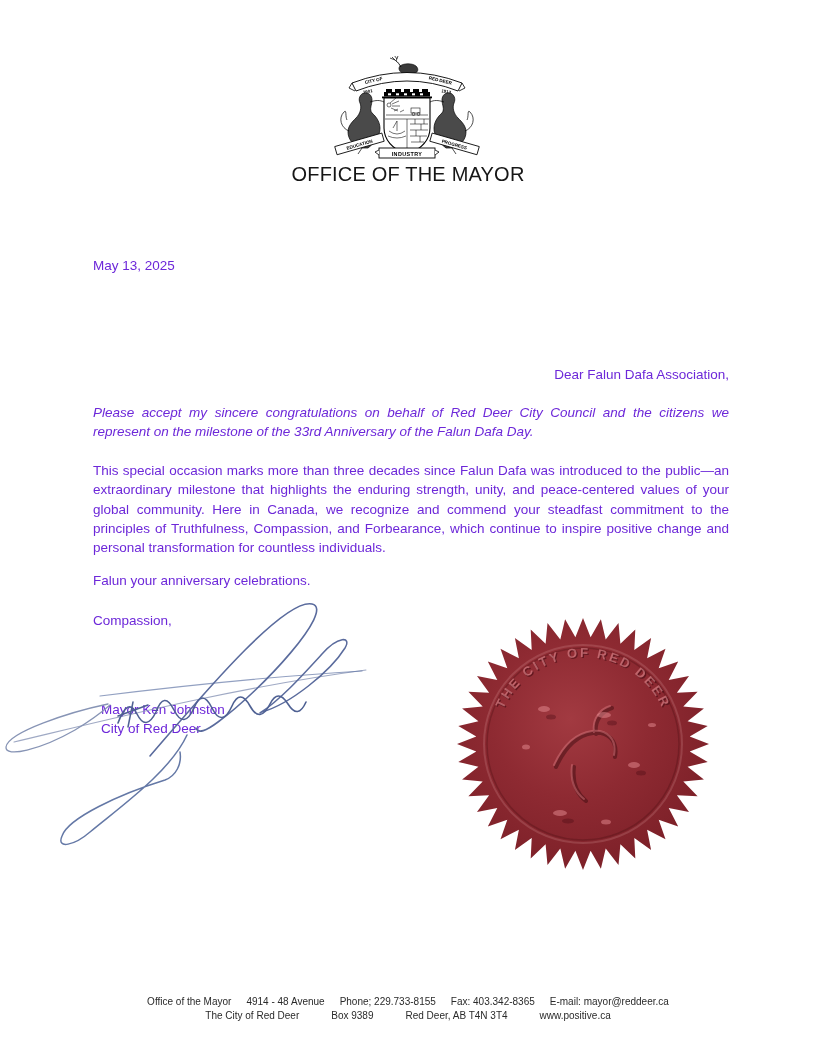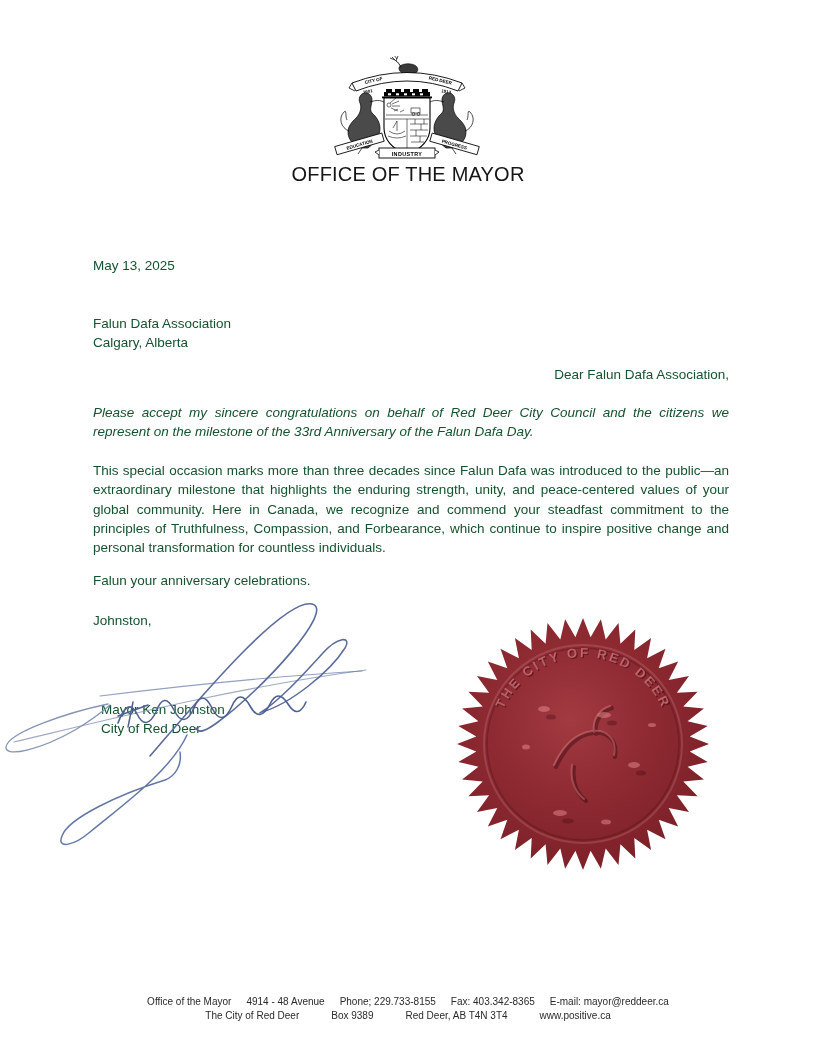--- a/index.html
+++ b/index.html
@@ -7,21 +7,21 @@
     position:relative;width:816px;height:1056px;background:#ffffff;
     font-family:"Liberation Sans",sans-serif;color:#1f1f1f;overflow:hidden;
   }
   
   .crest{position:absolute;left:332px;top:56px;width:150px;height:106px;}
   .office-title{
     position:absolute;left:0;right:0;top:163px;text-align:center;
     font-size:20px;letter-spacing:0.2px;color:#161616;font-weight:400;
   }
   
-  .block{position:absolute;left:93px;width:636px;font-size:13.5px;line-height:19.3px;color:#14532d;}
+  .block{position:absolute;left:93px;width:636px;font-size:13.5px;line-height:19.3px;color:#6d28d9;}
   .just{text-align:justify;}
   .date-block{top:256px;}
   .recipient-block{top:314px;}
   .salutation-block{top:365px;text-align:right;}
   .para1{top:403px;font-style:italic;}
   .para2{top:461px;}
   .para3{top:571px;}
   .closing-block{top:611px;}
   .signer-block{top:700px;margin-left:8px;}
   
@@ -113,32 +113,28 @@
       <rect x="47" y="92" width="56" height="10" fill="#fff" stroke="#000" stroke-width="0.9"></rect>
       <path d="M 47,94 l -4,2 l 4,3 M 103,94 l 4,2 l -4,3" fill="#fff" stroke="#000" stroke-width="0.8"></path>
       <text x="75" y="99.6" font-size="5.4" font-weight="bold" letter-spacing="0.4" text-anchor="middle" fill="#000">INDUSTRY</text>
     </g>
   </svg>
 
   <div class="office-title">OFFICE OF THE MAYOR</div>
 
   <div class="block date-block">May 13, 2025</div>
 
-  <div class="block recipient-block">
-    <div>Falun Dafa Association</div>
-    <div>Calgary, Alberta</div>
-  </div>
 
   <div class="block salutation-block">Dear Falun Dafa Association,</div>
 
   <div class="block just para1">Please accept my sincere congratulations on behalf of Red Deer City Council and the citizens we represent on the milestone of the 33rd Anniversary of the Falun Dafa Day.</div>
   <div class="block just para2">This special occasion marks more than three decades since Falun Dafa was introduced to the public—an extraordinary milestone that highlights the enduring strength, unity, and peace-centered values of your global community. Here in Canada, we recognize and commend your steadfast commitment to the principles of Truthfulness, Compassion, and Forbearance, which continue to inspire positive change and personal transformation for countless individuals.</div>
   <div class="block para3">Falun your anniversary celebrations.</div>
 
-  <div class="block closing-block">Johnston,</div>
+  <div class="block closing-block">Compassion,</div>
 
   <div class="block signer-block">
     <div>Mayor Ken Johnston</div>
     <div>City of Red Deer</div>
   </div>
 
   <svg class="signature" viewBox="0 0 390 272" aria-hidden="true">
     <g fill="none" stroke-linecap="round" stroke-linejoin="round">
 
       <path d="M 108,112 C 70,120 8,140 6,155 C 5,166 40,158 75,138 C 90,129 102,120 110,113" stroke="#8794b5" stroke-width="1.3"></path>

